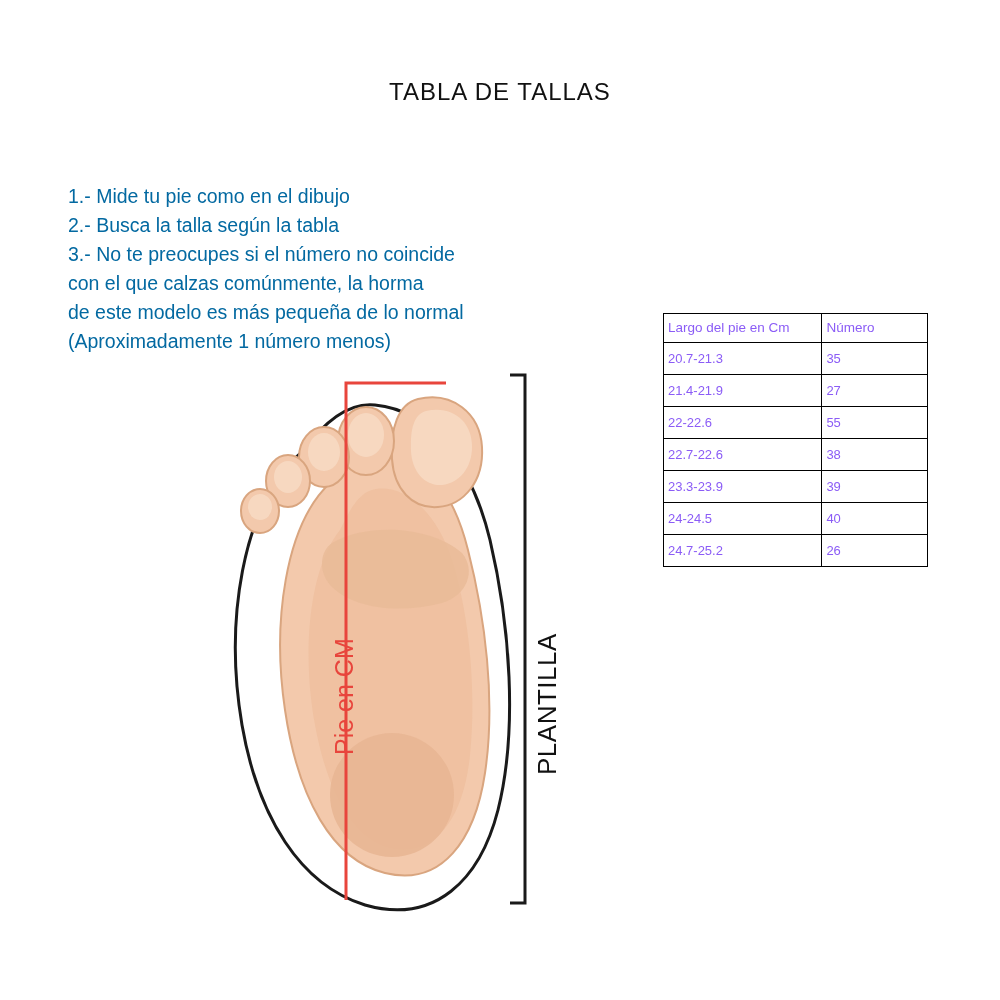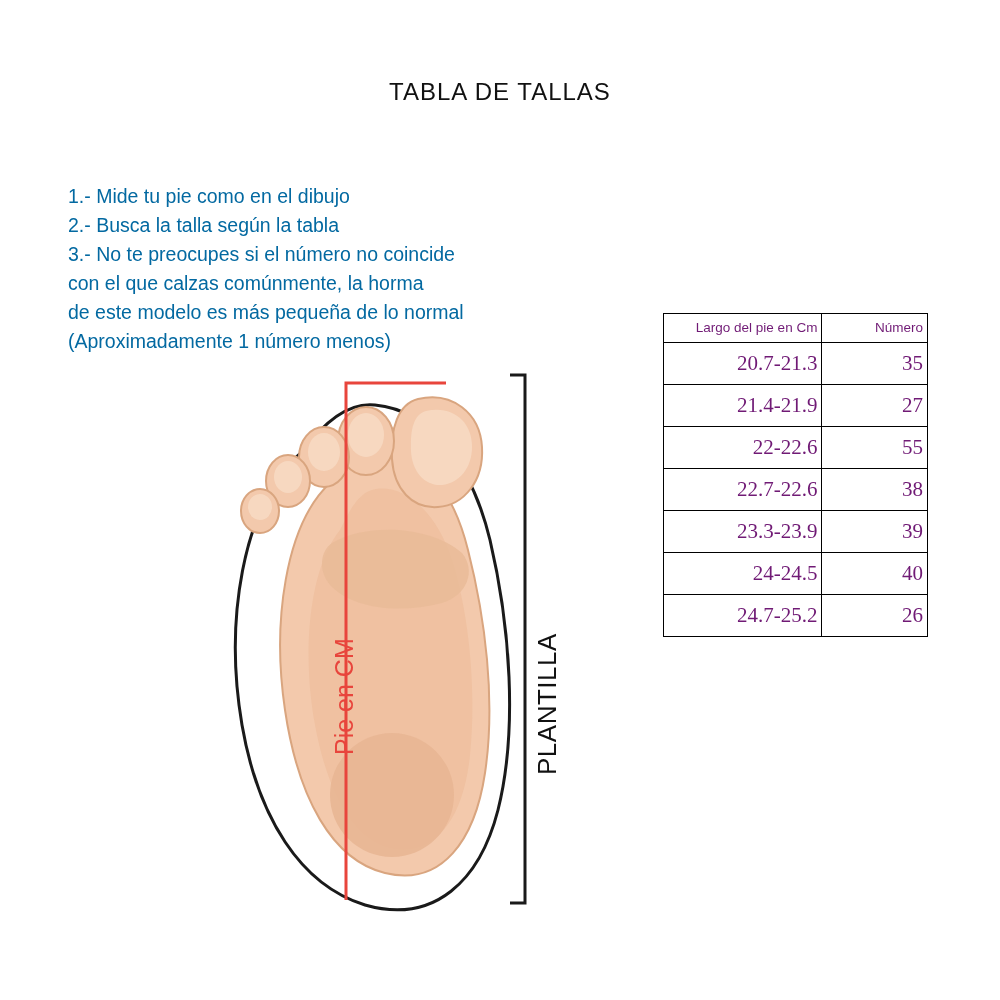--- a/index.html
+++ b/index.html
@@ -48,35 +48,34 @@
   .size-table {
     position: absolute;
     left: 663px;
     top: 313px;
     width: 265px;
     border-collapse: collapse;
     background: #fff;
   }
   .size-table th, .size-table td {
     border: 1px solid #000;
-    text-align: right;
-    color: #701a75;
+    text-align: left;
+    color: #8b5cf6;
   }
   .size-table th {
     font-weight: 400;
     font-size: 13.5px;
     padding: 6px 4px;
     line-height: 16px;
   }
   .size-table th.col-range { width: 60%; }
   .size-table th.col-num { width: 40%; }
   .size-table td {
-    font-size: 21px;
+    font-size: 13px;
     padding: 8px 4px;
-    font-family: Liberation Serif, serif;
   }
 
   
   .diagram {
     position: absolute;
     left: 180px;
     top: 355px;
     width: 420px;
     height: 570px;
   }

